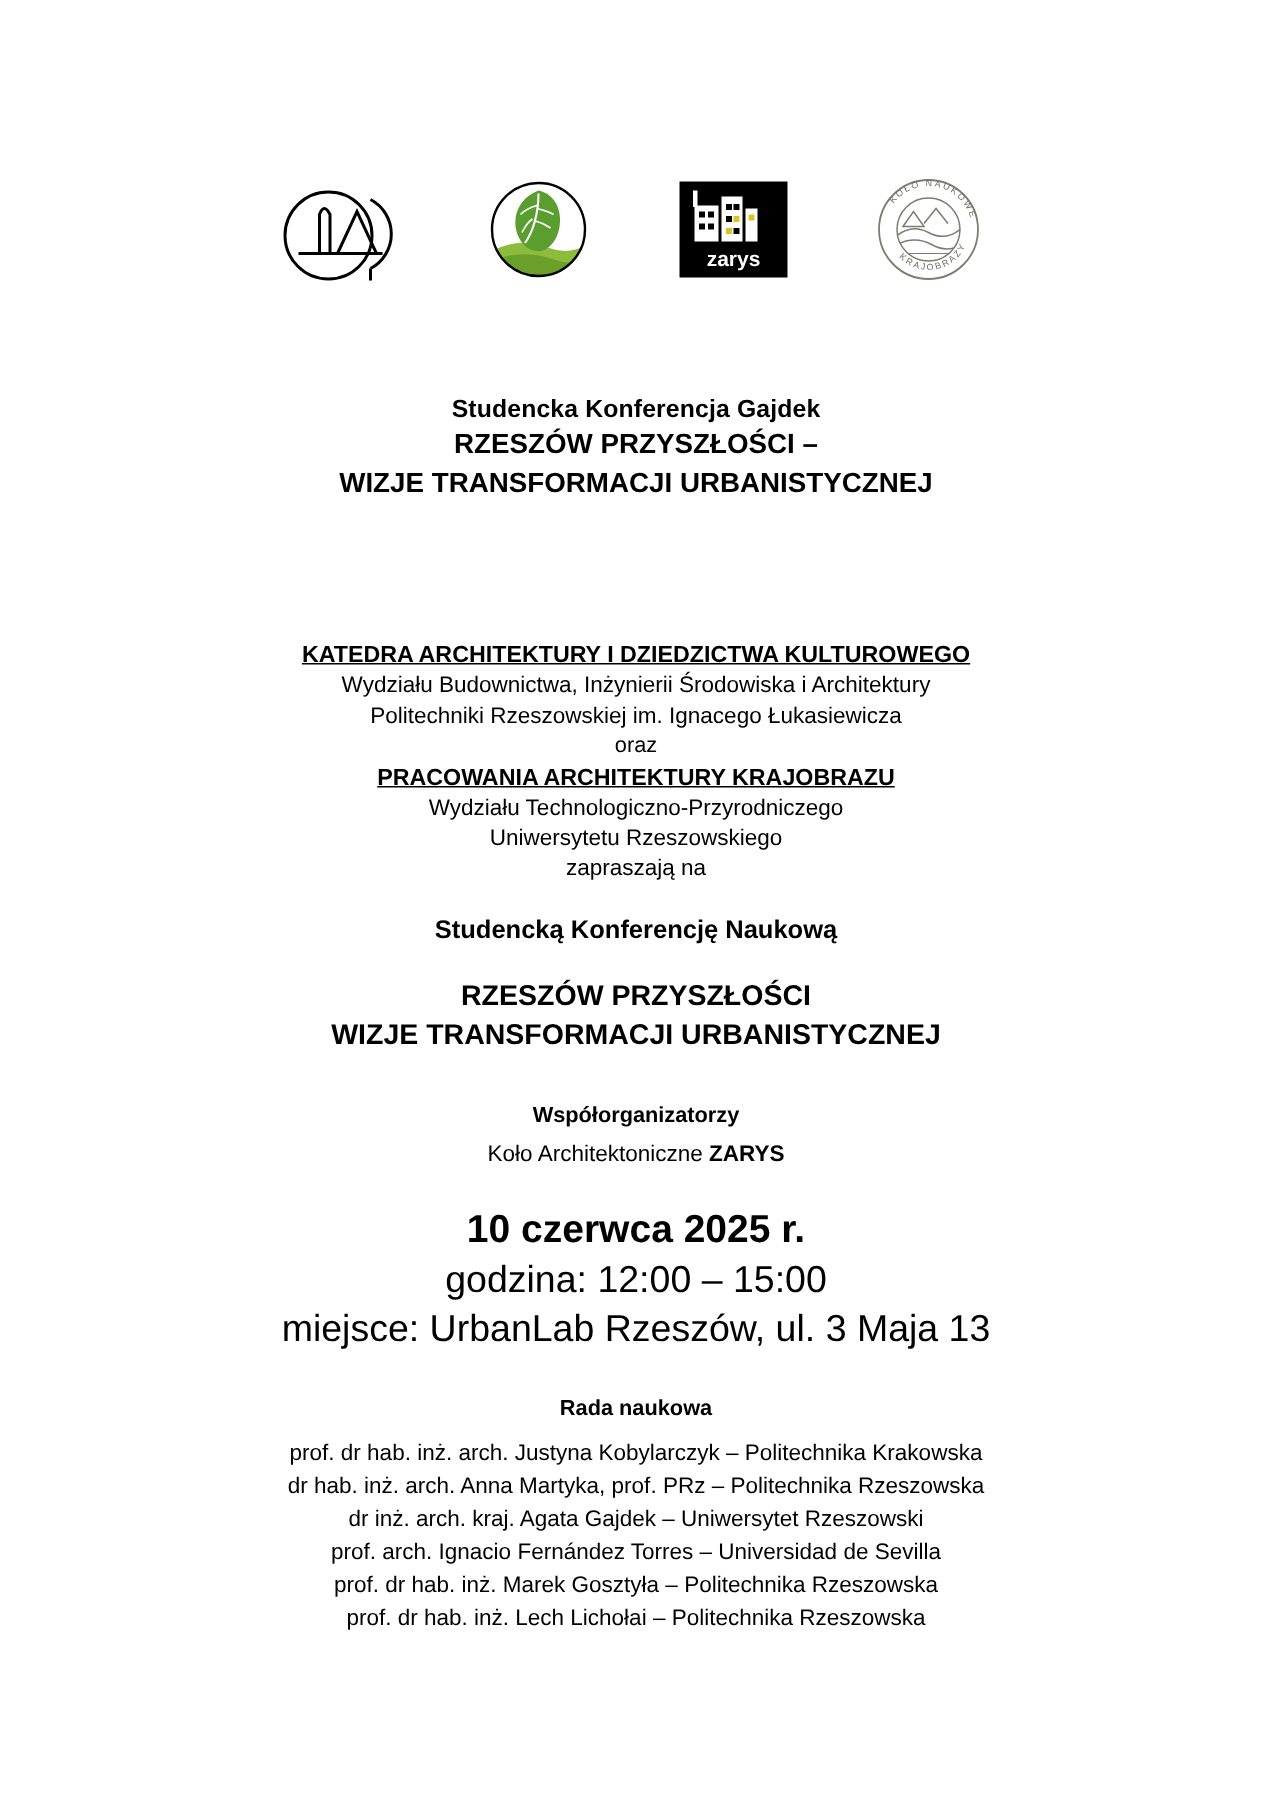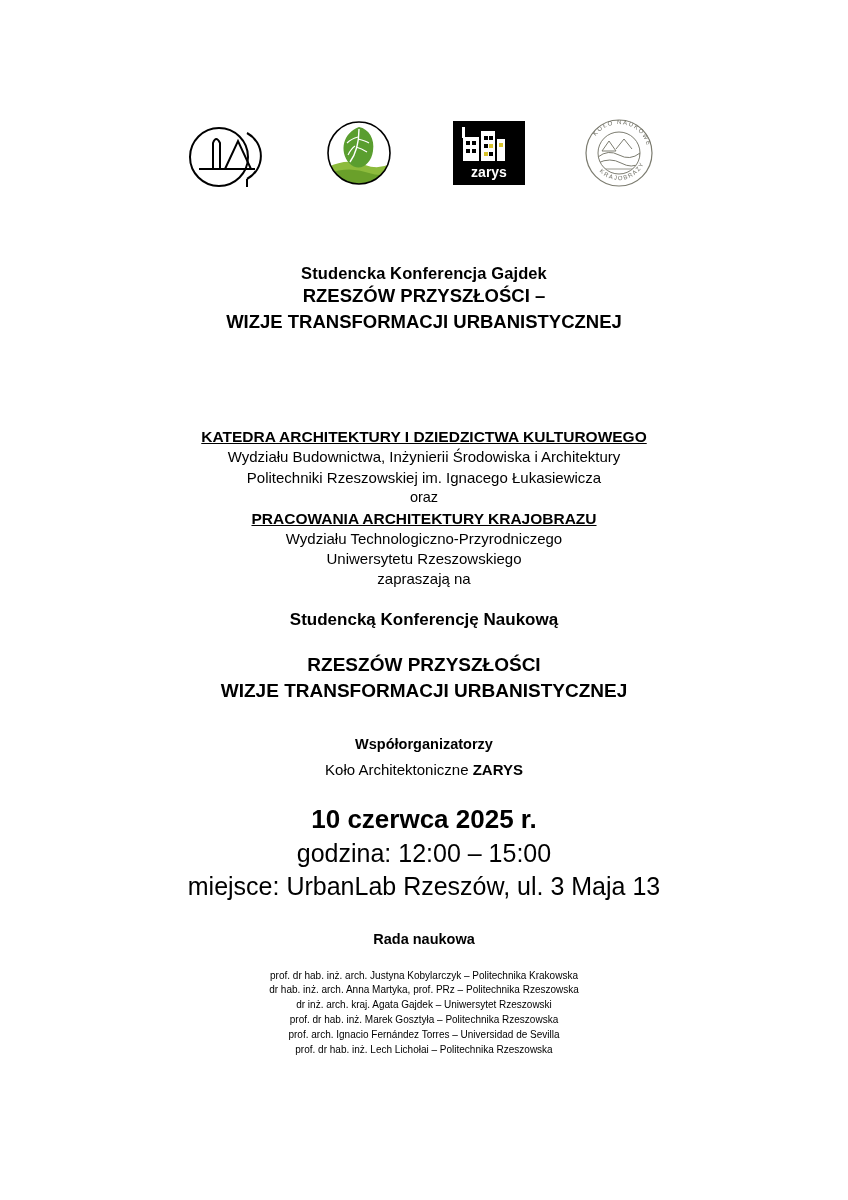--- a/index.html
+++ b/index.html
@@ -113,22 +113,22 @@
     font-size: 25px;
     text-align: center;
   }
 
   .council-head {
     margin-top: 30px;
     font-size: 14.5px;
     font-weight: bold;
   }
   .council-list {
-    margin-top: 22px;
-    font-size: 10px;
+    margin-top: 11px;
+    font-size: 15px;
     line-height: 1.48;
   }
 </style>
 </head>
 <body>
 
 <div class="page">
 
   <div class="logos">
 
@@ -256,19 +256,19 @@
     <div class="time">godzina: 12:00 – 15:00</div>
     <div class="place">miejsce: UrbanLab Rzeszów, ul. 3 Maja 13</div>
   </div>
 
   <div class="block">
     <div class="council-head">Rada naukowa</div>
     <div class="council-list">
       <div>prof. dr hab. inż. arch. Justyna Kobylarczyk – Politechnika Krakowska</div>
       <div>dr hab. inż. arch. Anna Martyka, prof. PRz – Politechnika Rzeszowska</div>
       <div>dr inż. arch. kraj. Agata Gajdek – Uniwersytet Rzeszowski</div>
+      <div>prof. arch. Ignacio Fernández Torres – Universidad de Sevilla</div>
       <div>prof. dr hab. inż. Marek Gosztyła – Politechnika Rzeszowska</div>
-      <div>prof. arch. Ignacio Fernández Torres – Universidad de Sevilla</div>
       <div>prof. dr hab. inż. Lech Lichołai – Politechnika Rzeszowska</div>
     </div>
   </div>
 
 </div>
 
 </body></html>

